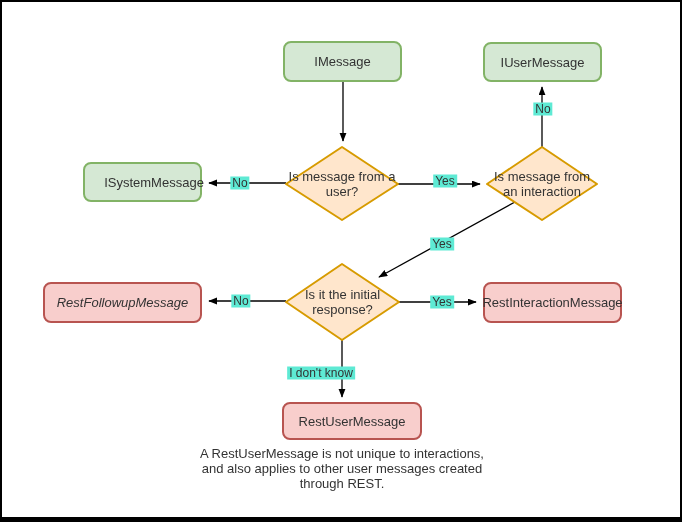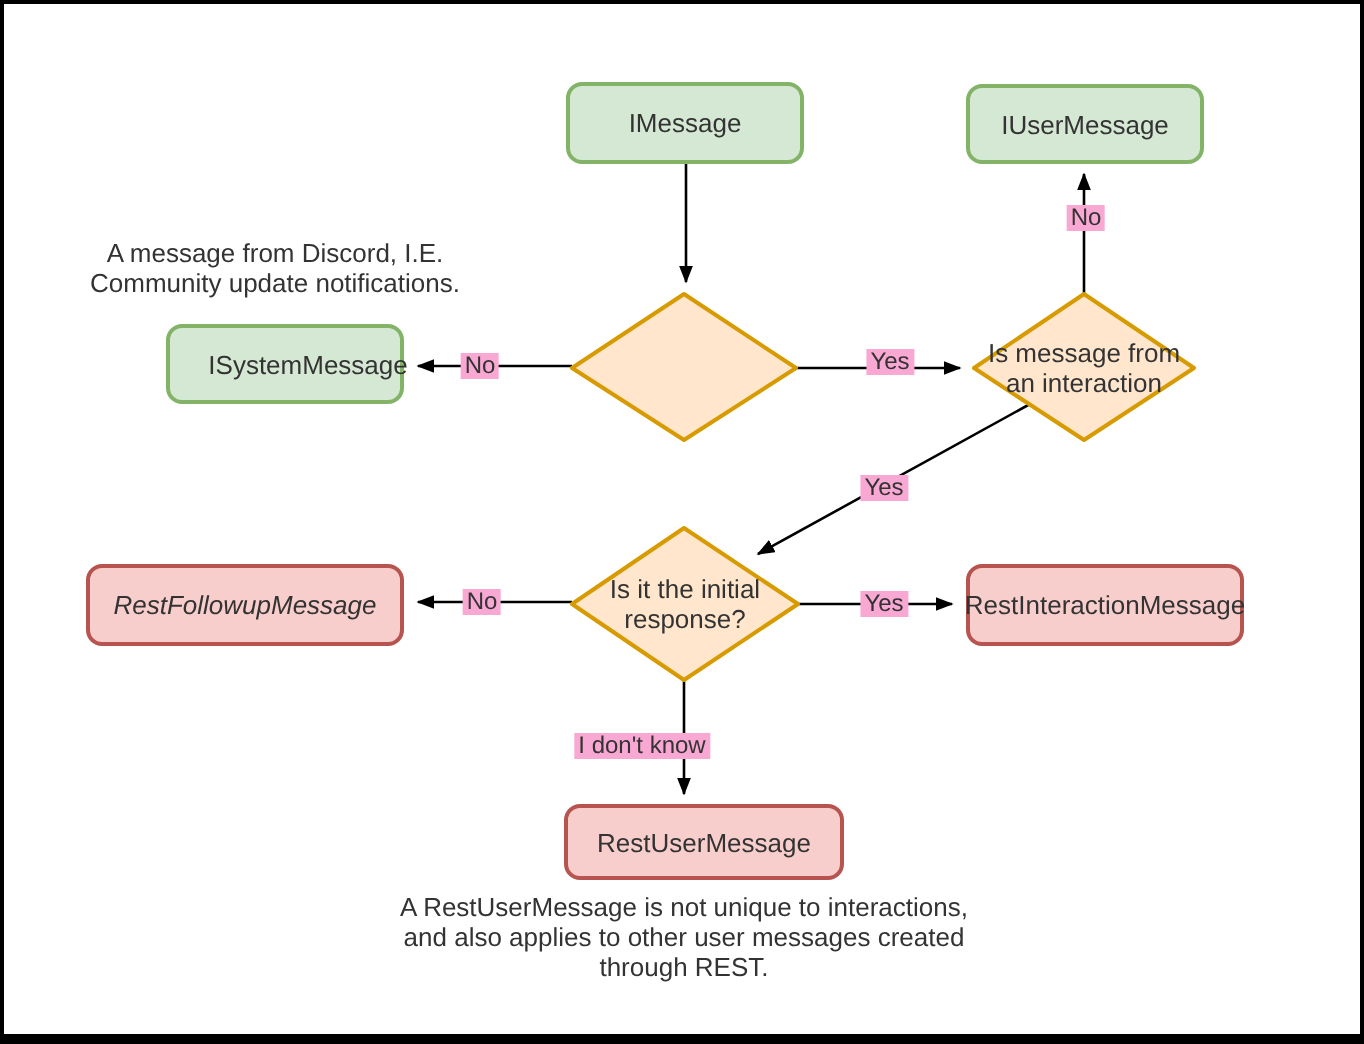--- a/index.html
+++ b/index.html
@@ -34,21 +34,21 @@
     display: flex;
     align-items: center;
     justify-content: center;
     text-align: center;
     font-size: 13px;
     line-height: 15px;
   }
   .edge-label {
     position: absolute;
     transform: translate(-50%, -50%);
-    background: #f9a8d4;
+    background: #5eead4;
     padding: 0 2px;
     font-size: 12px;
     line-height: 13px;
     white-space: nowrap;
   }
   .note {
     position: absolute;
     text-align: center;
     font-size: 13px;
     line-height: 15px;
@@ -81,30 +81,29 @@
     <polygon points="340,262 397,300 340,338 284,300" fill="#ffe6cc" stroke="#d79b00" stroke-width="2" stroke-linejoin="round"></polygon>
   </svg>
 
   <div class="node green" style="left:281px; top:39px;  width:119px; height:41px;">IMessage</div>
   <div class="node green" style="left:481px; top:40px;  width:119px; height:40px;">IUserMessage</div>
   <div class="node green" style="left:81px;  top:160px; width:119px; height:40px;padding-left:23px;">ISystemMessage</div>
   <div class="node red" style="left:41px;  top:280px; width:159px; height:41px;font-style:italic;">RestFollowupMessage</div>
   <div class="node red" style="left:481px; top:280px; width:139px; height:41px;">RestInteractionMessage</div>
   <div class="node red" style="left:280px; top:400px; width:140px; height:38px;">RestUserMessage</div>
 
+  <div class="decision-label" style="left:284px; top:145px; width:112px; height:73px;">Is message from a user?</div>
   <div class="decision-label" style="left:485px; top:145px; width:110px; height:73px;">Is message from an interaction</div>
   <div class="decision-label" style="left:284px; top:262px; width:113px; height:76px;">Is it the initial response?</div>
 
   <span class="edge-label" style="left:238px; top:181px;">No</span>
   <span class="edge-label" style="left:443px; top:179px;">Yes</span>
   <span class="edge-label" style="left:541px; top:107px;">No</span>
   <span class="edge-label" style="left:440px; top:242px;">Yes</span>
   <span class="edge-label" style="left:239px; top:299px;">No</span>
   <span class="edge-label" style="left:440px; top:300px;">Yes</span>
   <span class="edge-label" style="left:319px; top:371px;">I don't know</span>
 
-  <div class="note" style="left:38px; top:117px; width:195px;">A message from Discord, I.E.
-Community update notifications.</div>
   <div class="note" style="left:190px; top:444px; width:300px;">A RestUserMessage is not unique to interactions,
 and also applies to other user messages created
 through REST.</div>
 
 </div>
 
 </body></html>

